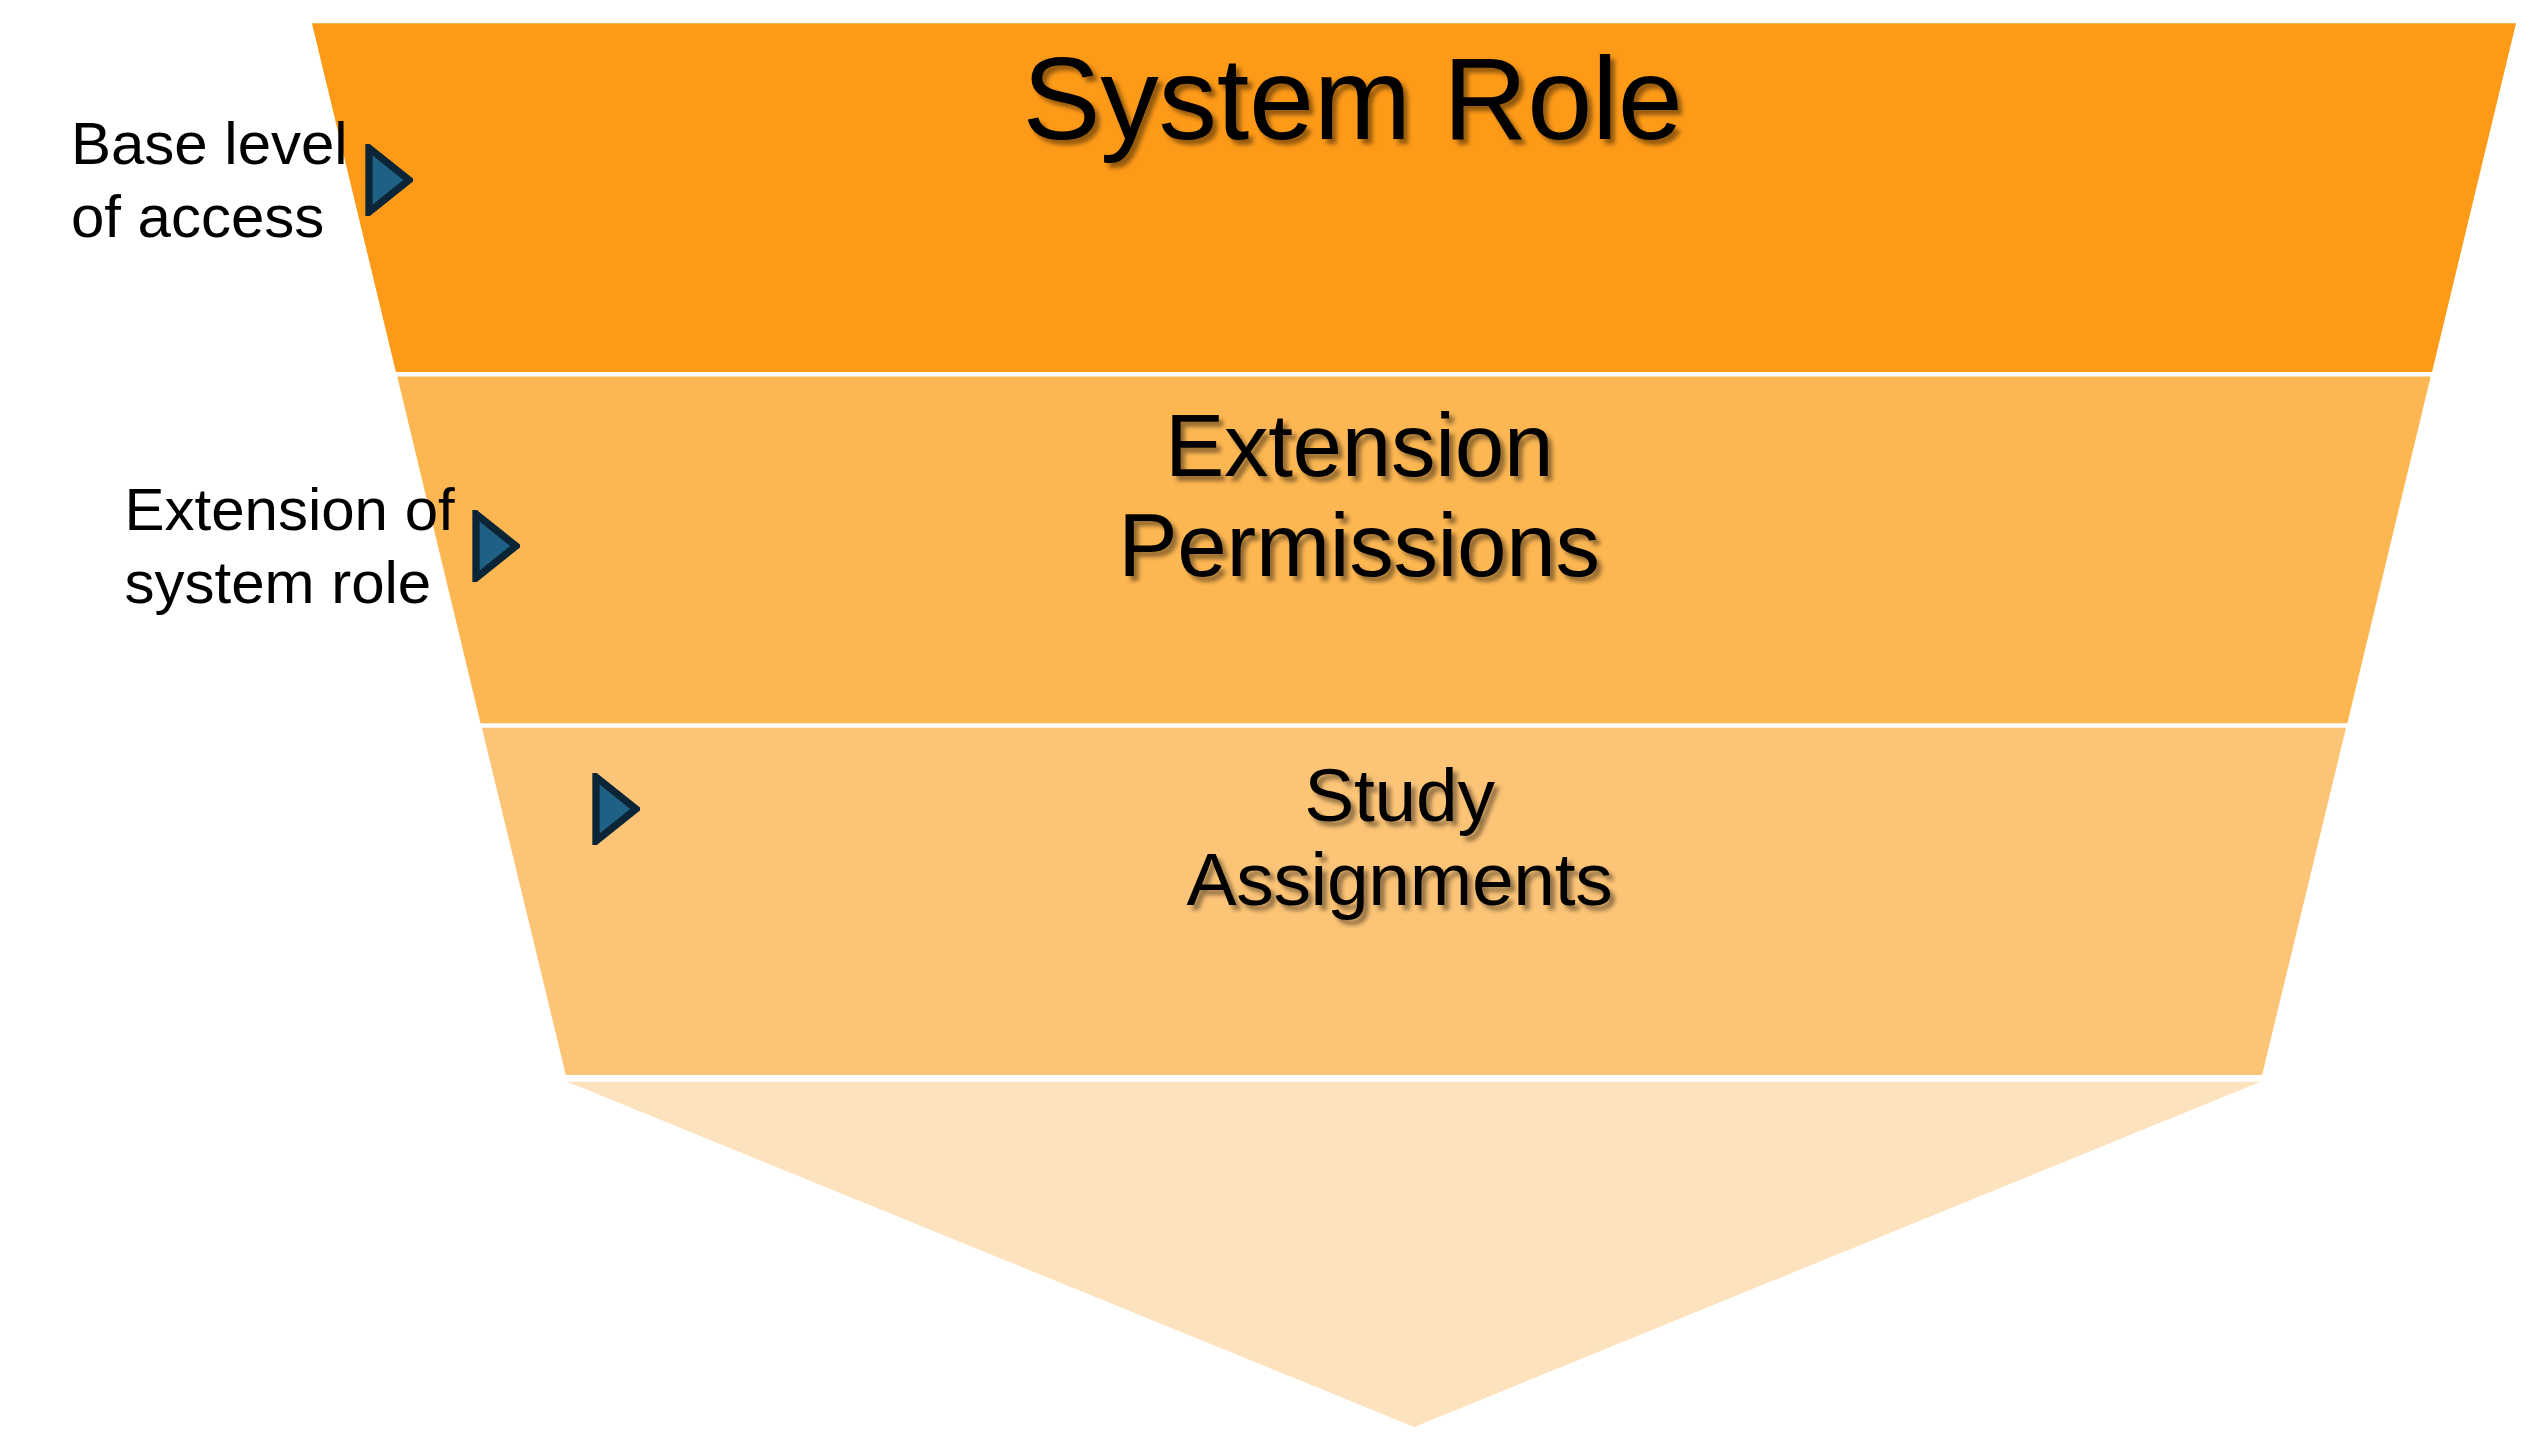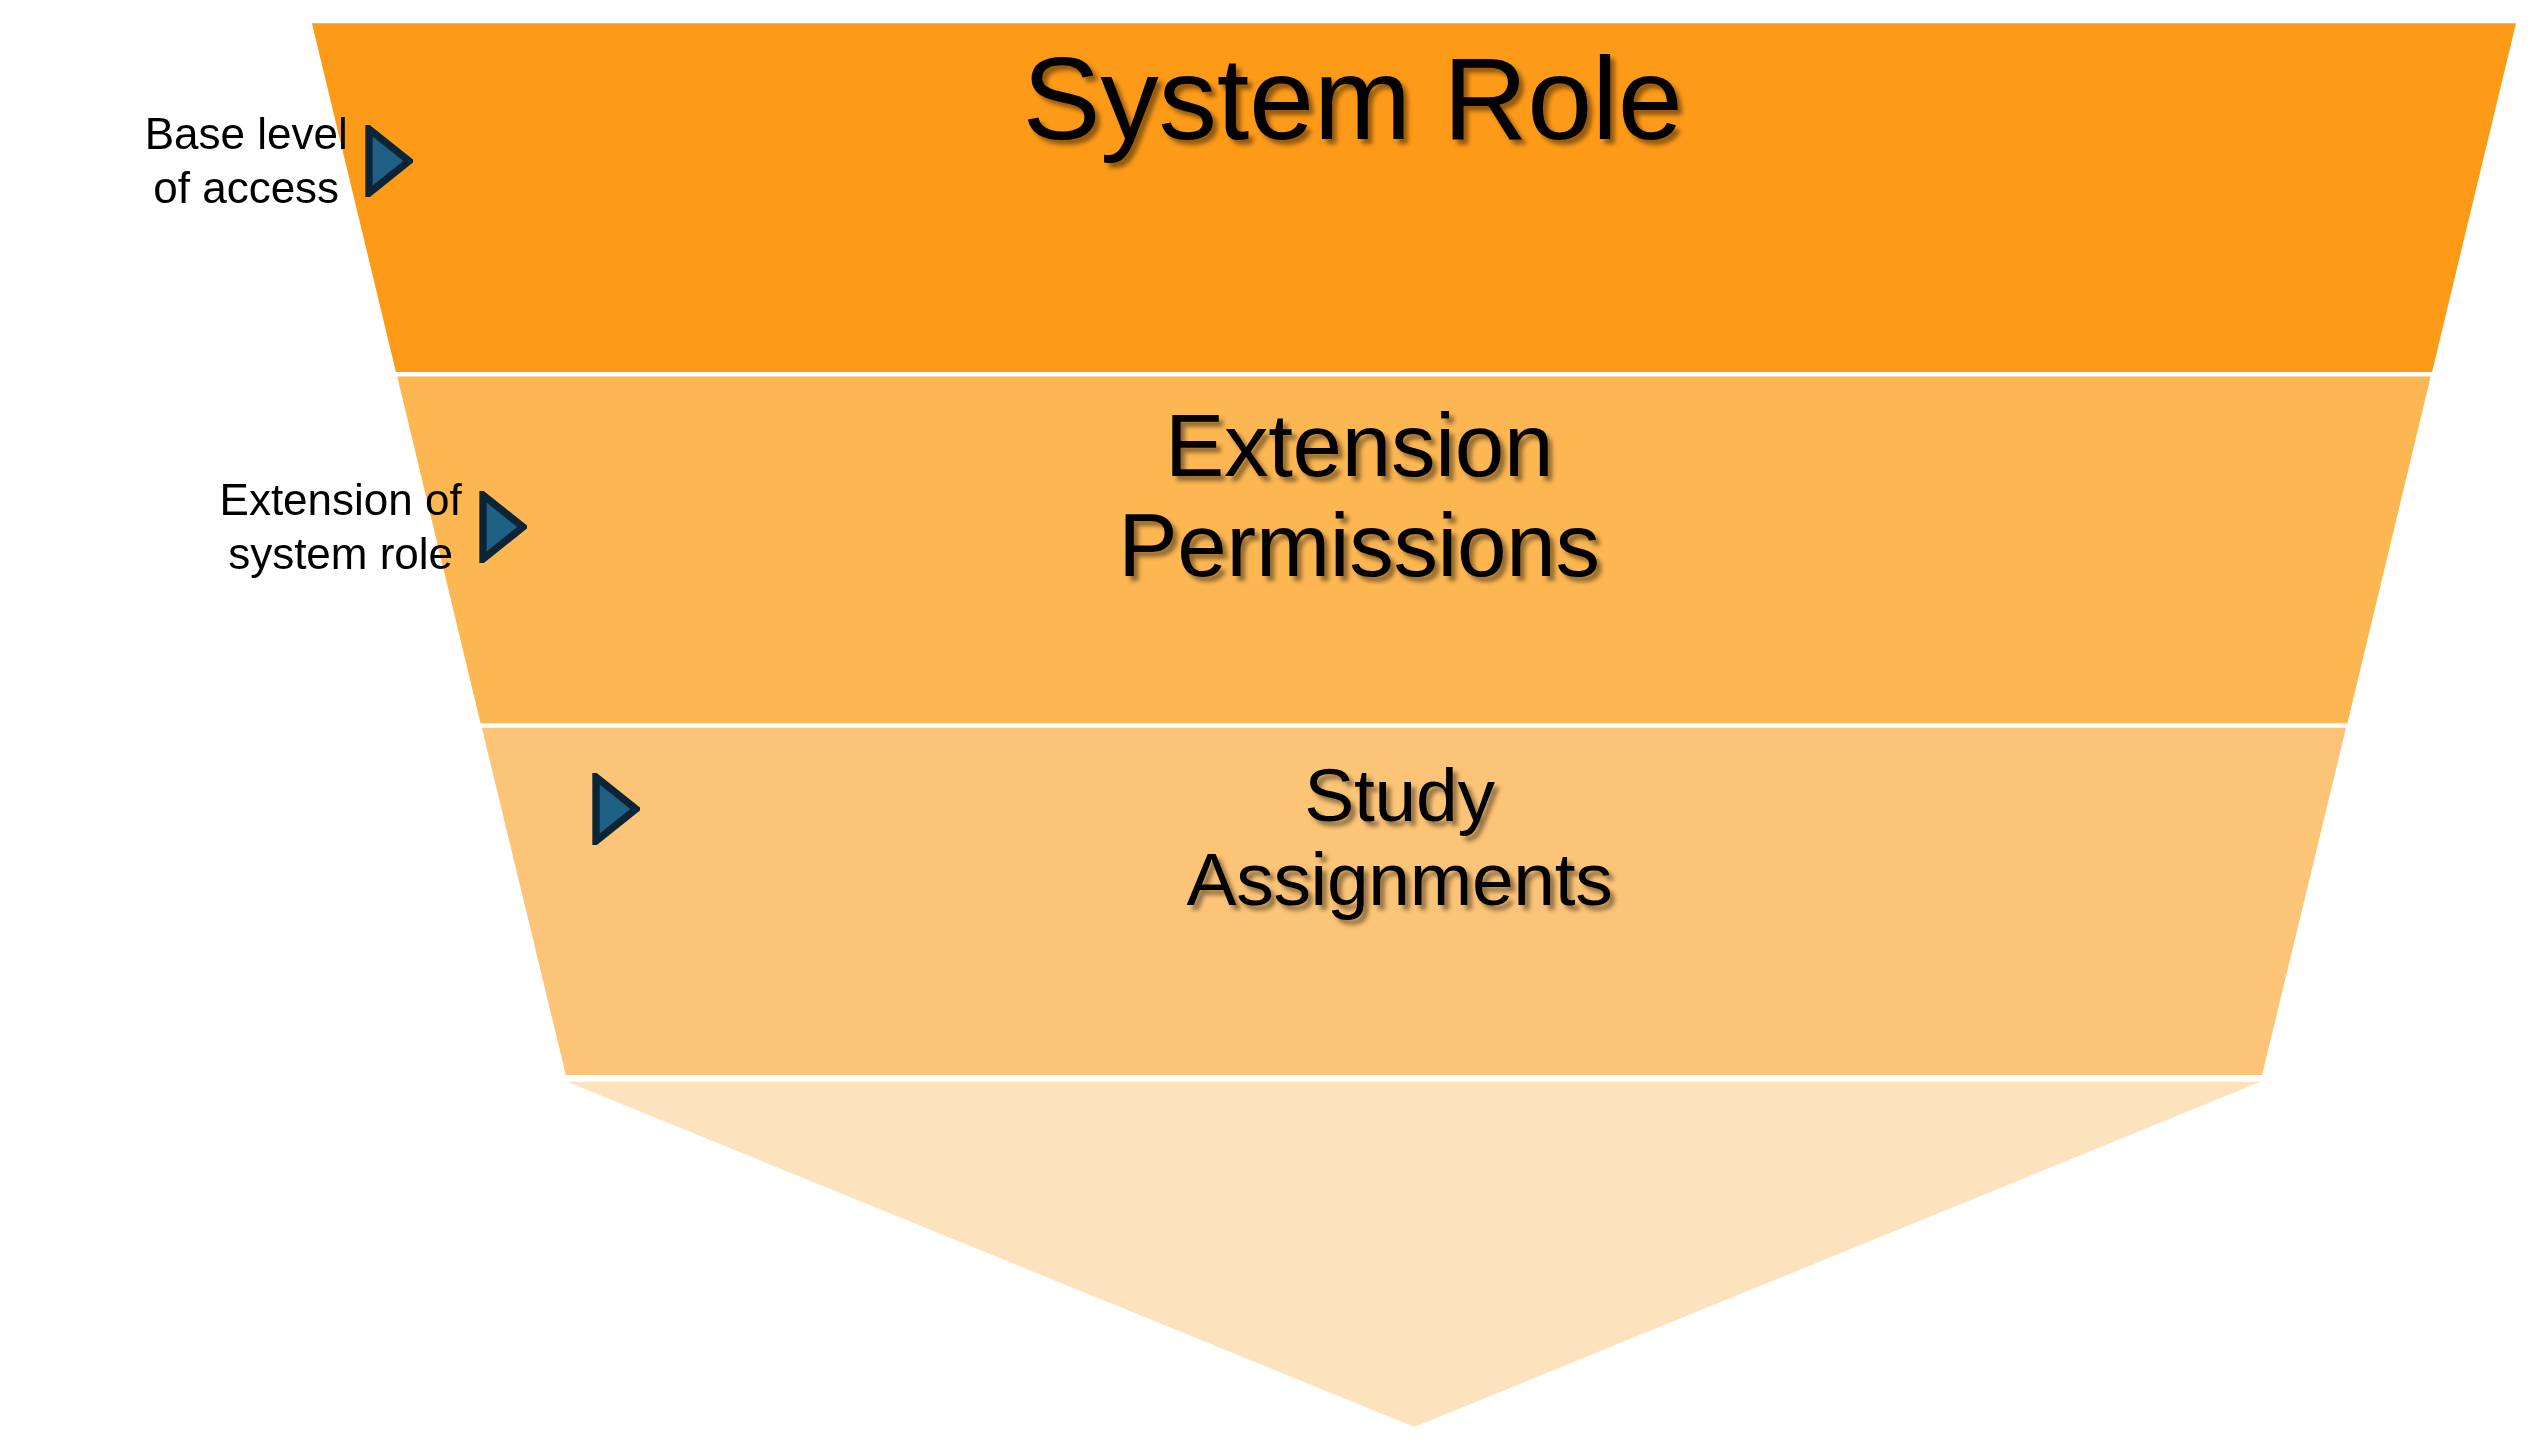--- a/index.html
+++ b/index.html
@@ -33,30 +33,30 @@
   
   .annot{
     position:absolute;
     display:flex;
     align-items:center;
     justify-content:flex-end;
     gap:17.3px;
   }
   .annot-text{
     color:#000000;
-    text-align:center;
-    font-size:44px;
+    text-align:left;
+    font-size:60px;
     line-height:1.22;
     white-space:pre-line;
   }
   .annot-text em{font-style:italic;}
   .arrow-icon{flex:0 0 auto;display:block;}
 
   #annot-1{left:0px;  top:107px;  width:413px;}
-  #annot-2{left:0px;  top:473px;  width:520px;padding-left:7px;}
+  #annot-2{left:0px;  top:473px;  width:520px;}
   #annot-3{left:0px;  top:773px; width:640px;}
   #annot-4{left:0px;  top:1100px; width:746px;}
 </style>
 </head>
 <body>
 
 <div id="stage">
 
   <svg id="funnel-svg" viewBox="0 0 3808 2183" preserveAspectRatio="none" aria-hidden="true">
 

